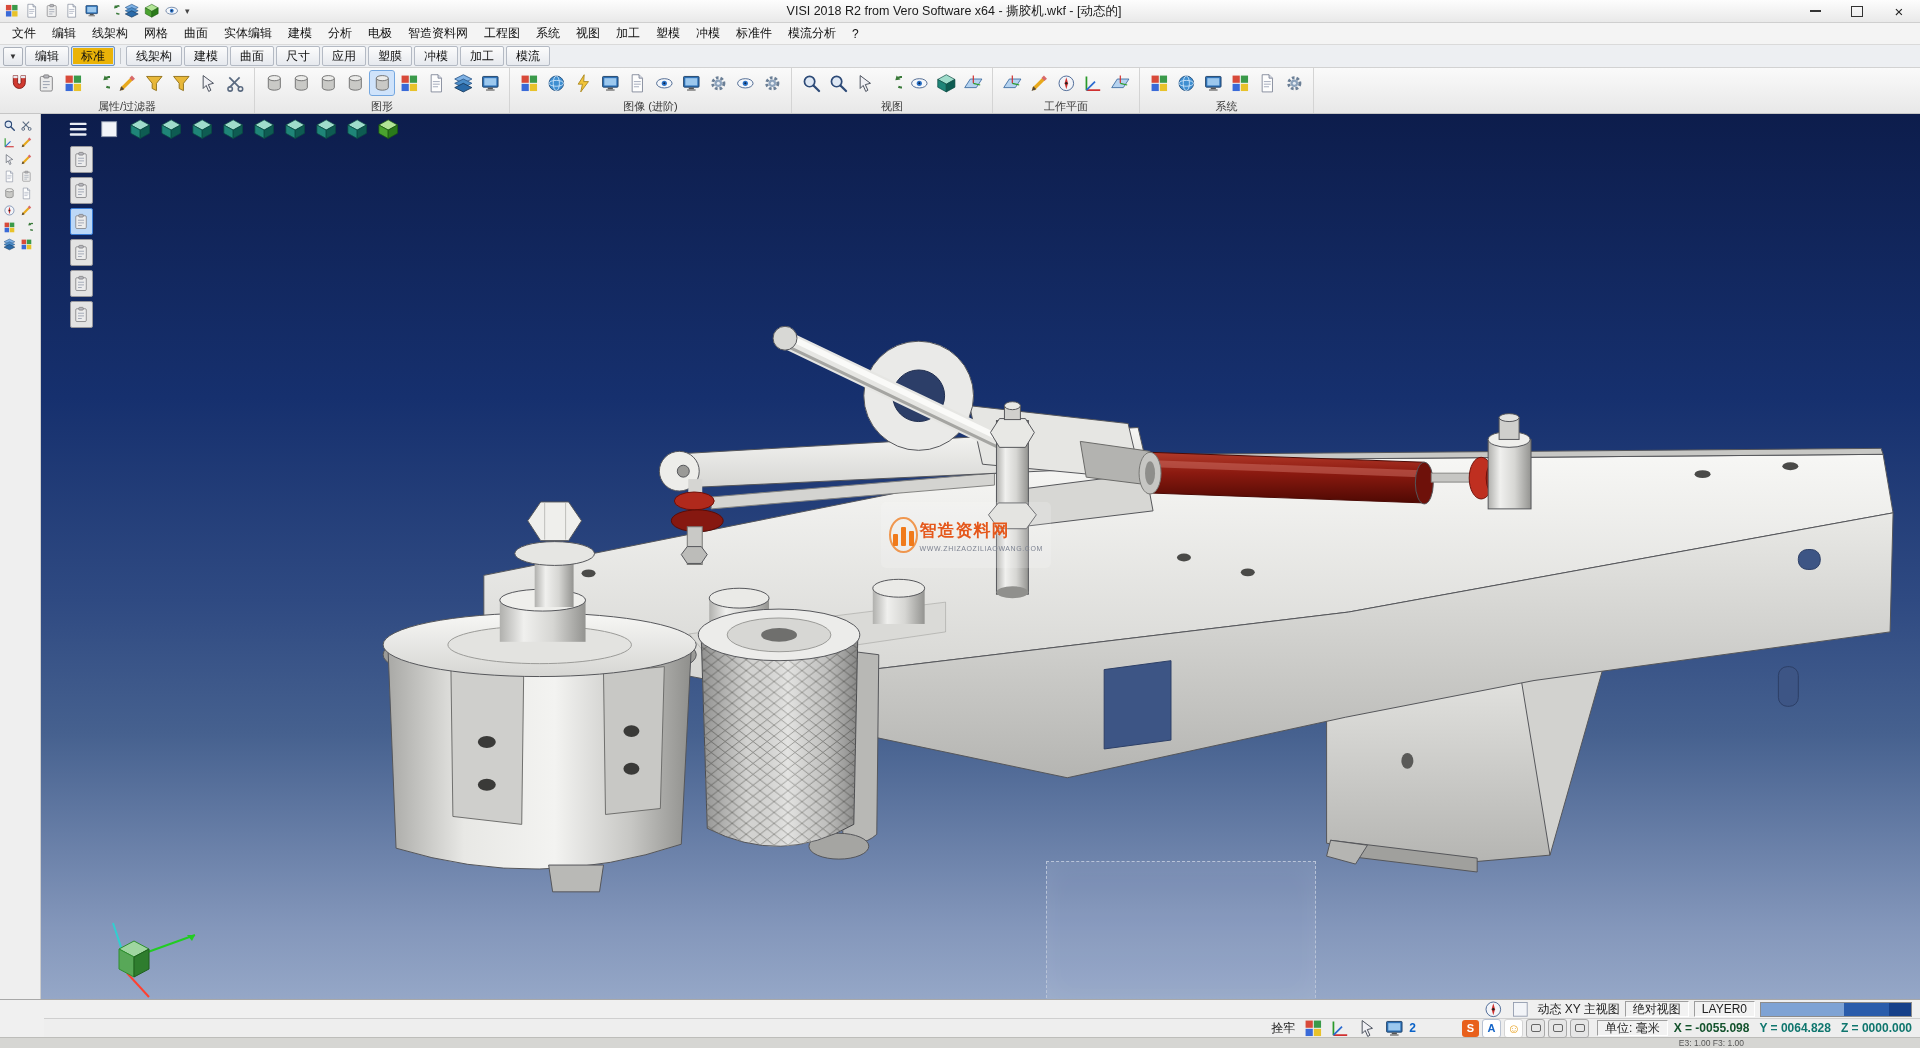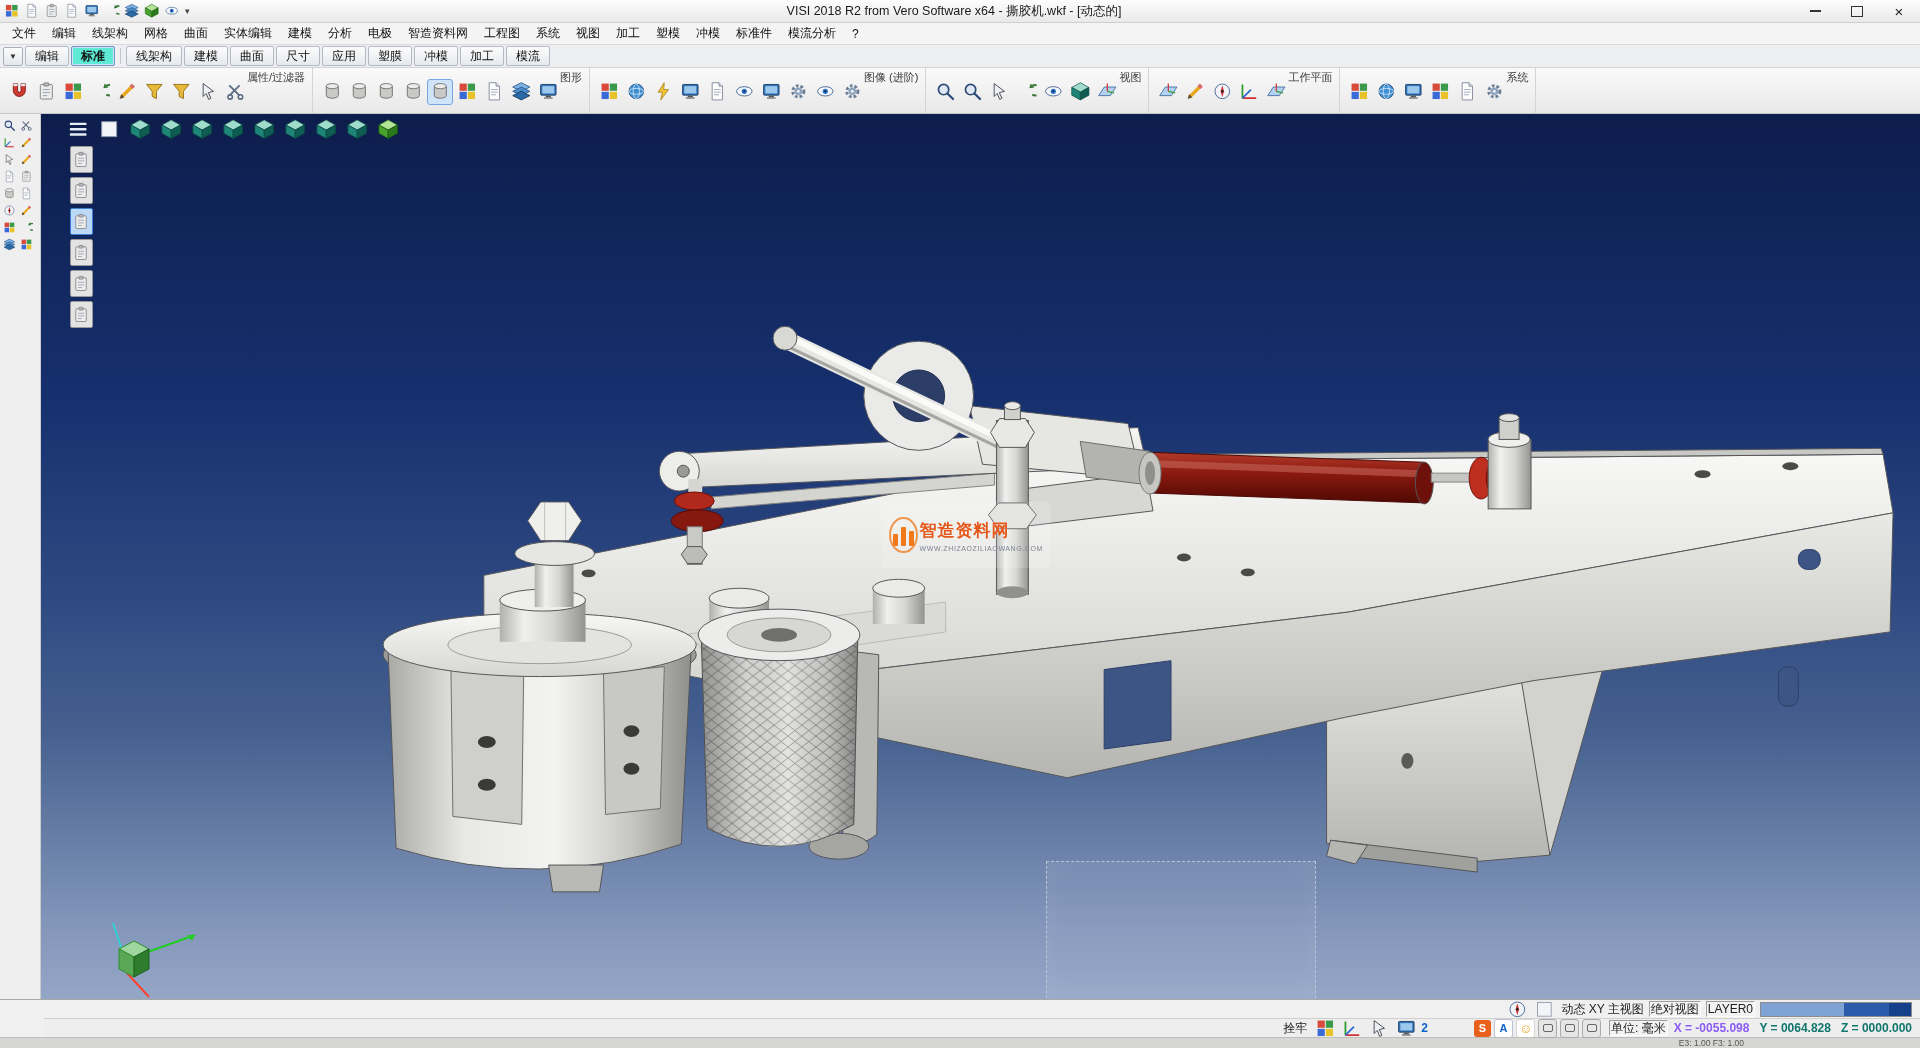--- a/index.html
+++ b/index.html
@@ -19,26 +19,26 @@
   .glyph-close{font-size:15px;line-height:15px;}
 
   
   .menubar{height:21px;flex:0 0 21px;display:flex;align-items:center;background:#f4f4f4;border-bottom:1px solid #dadada;padding-left:4px;}
   .menu-item{padding:2px 8px;white-space:nowrap;color:#111;}
 
   
   .tabrow{height:22px;flex:0 0 22px;display:flex;align-items:center;gap:2px;padding:0 3px;background:#edeff2;border-bottom:1px solid #d2d2d2;}
   .tab-drop{width:18px;height:17px;border:1px solid #aab0ba;background:linear-gradient(#fcfcfc,#e4e7ec);display:flex;align-items:center;justify-content:center;font-size:8px;color:#333;border-radius:2px;}
   .tab{padding:1px 9px;height:16px;line-height:16px;border:1px solid #b4bac4;background:linear-gradient(#fcfcfc,#e6e9ee);border-radius:2px;white-space:nowrap;}
-  .tab.active{background:#5eead4;border-color:#6d95c9;box-shadow:inset 0 0 0 1px #d2e2f6;font-weight:bold;}
+  .tab.active{background:#eab308;border-color:#6d95c9;box-shadow:inset 0 0 0 1px #d2e2f6;font-weight:normal;}
   .tab-sep{width:1px;height:16px;background:#c2c6cc;margin:0 3px;}
 
   
   .toolbar{height:45px;flex:0 0 45px;display:flex;background:linear-gradient(#fafafa,#e8e8e8);border-bottom:1px solid #c6c6c6;}
-  .tgroup{display:flex;flex-direction:row;justify-content:space-between;padding:3px 7px 1px;border-right:1px solid #d4d4d4;}
+  .tgroup{display:flex;flex-direction:column;justify-content:space-between;padding:3px 7px 1px;border-right:1px solid #d4d4d4;}
   .ticons{display:flex;align-items:center;gap:3px;}
   .tlabel{text-align:center;font-size:11px;color:#3a3a3a;line-height:12px;white-space:nowrap;}
   .ic{width:24px;height:24px;display:inline-flex;align-items:center;justify-content:center;border-radius:2px;flex:0 0 auto;}
   .ic svg{width:86%;height:86%;}
   .ic.active{background:#cfe3fb;outline:1px solid #74a7e0;}
 
   
   .main{flex:1;display:flex;min-height:0;}
   .left-toolbar{width:36px;flex:0 0 36px;background:#efefef;border-right:1px solid #cccccc;display:flex;flex-wrap:wrap;align-content:flex-start;gap:2px;padding:4px 2px;}
   .left-toolbar .ic{width:15px;height:15px;}
@@ -68,34 +68,34 @@
   
   .sel-rect{position:absolute;left:1005px;top:747px;width:268px;height:140px;border:1px dashed #b9c4d8;background:rgba(185,200,225,0.10);box-shadow:inset 0 0 28px rgba(255,255,255,0.07);z-index:3;}
 
   
   .triad{position:absolute;left:50px;top:803px;width:120px;height:86px;z-index:4;}
 
   
   .status1{height:18px;flex:0 0 18px;background:#f0f0f0;border-top:1px solid #a8a8a8;display:flex;align-items:center;justify-content:flex-end;gap:5px;padding:0 8px;font-size:12px;color:#222;}
   .status2{height:18px;flex:0 0 18px;background:#eeeeee;border-top:1px solid #cfcfcf;display:flex;align-items:center;padding:0 8px;font-size:12px;color:#222;margin-left:44px;}
   .status3{height:10px;flex:0 0 10px;background:#d6d6d3;border-top:1px solid #bdbdba;display:flex;align-items:center;justify-content:flex-end;padding:0 176px 0 0;font-size:8.5px;color:#555;}
-  .scell{border:1px solid;border-color:#9e9e9e #ffffff #ffffff #9e9e9e;padding:0 1px;height:14px;line-height:14px;white-space:nowrap;background:#f2f2f2;}
+  .scell{border:1px solid;border-color:#9e9e9e #ffffff #ffffff #9e9e9e;padding:0 7px;height:14px;line-height:14px;white-space:nowrap;background:#f2f2f2;}
   .sflex{flex:1;}
   .badge2{color:#0a62c8;font-weight:bold;padding:0 3px;}
   .lbar{width:150px;height:13px;display:flex;border:1px solid #8c8c8c;}
   .lbar .s1{width:55%;background:#7fa3d4;}
   .lbar .s2{width:30%;background:#2a5cab;}
   .lbar .s3{width:15%;background:#16408a;}
   .ime{width:17px;height:17px;border-radius:3px;display:inline-flex;align-items:center;justify-content:center;font-weight:bold;font-size:11px;margin-left:3px;}
   .ime-s{background:#e8601c;color:#fff;}
   .ime-a{background:#ffffff;color:#1565c8;border:1px solid #b8c2d2;}
   .ime-smile{background:#ffffff;color:#e8a01c;border:1px solid #d5d5d5;font-size:13px;}
   .ime-gray{background:#e6e6e6;border:1px solid #aaa;position:relative;}
   .ime-gray::after{content:"";width:8px;height:6px;border:1px solid #666;border-radius:2px;}
-  .coord-x{color:#8b5cf6;font-weight:bold;margin-left:6px;}
+  .coord-x{color:#14532d;font-weight:bold;margin-left:6px;}
   .coord-y,.coord-z{color:#0f766e;font-weight:bold;margin-left:10px;}
   .units-label{margin-left:8px;}
   .vm-text{white-space:nowrap;}
   .hidden-defs{position:absolute;width:0;height:0;overflow:hidden;}
 </style>
 </head>
 <body>
 
 <svg class="hidden-defs" xmlns="http://www.w3.org/2000/svg">
   <defs>

